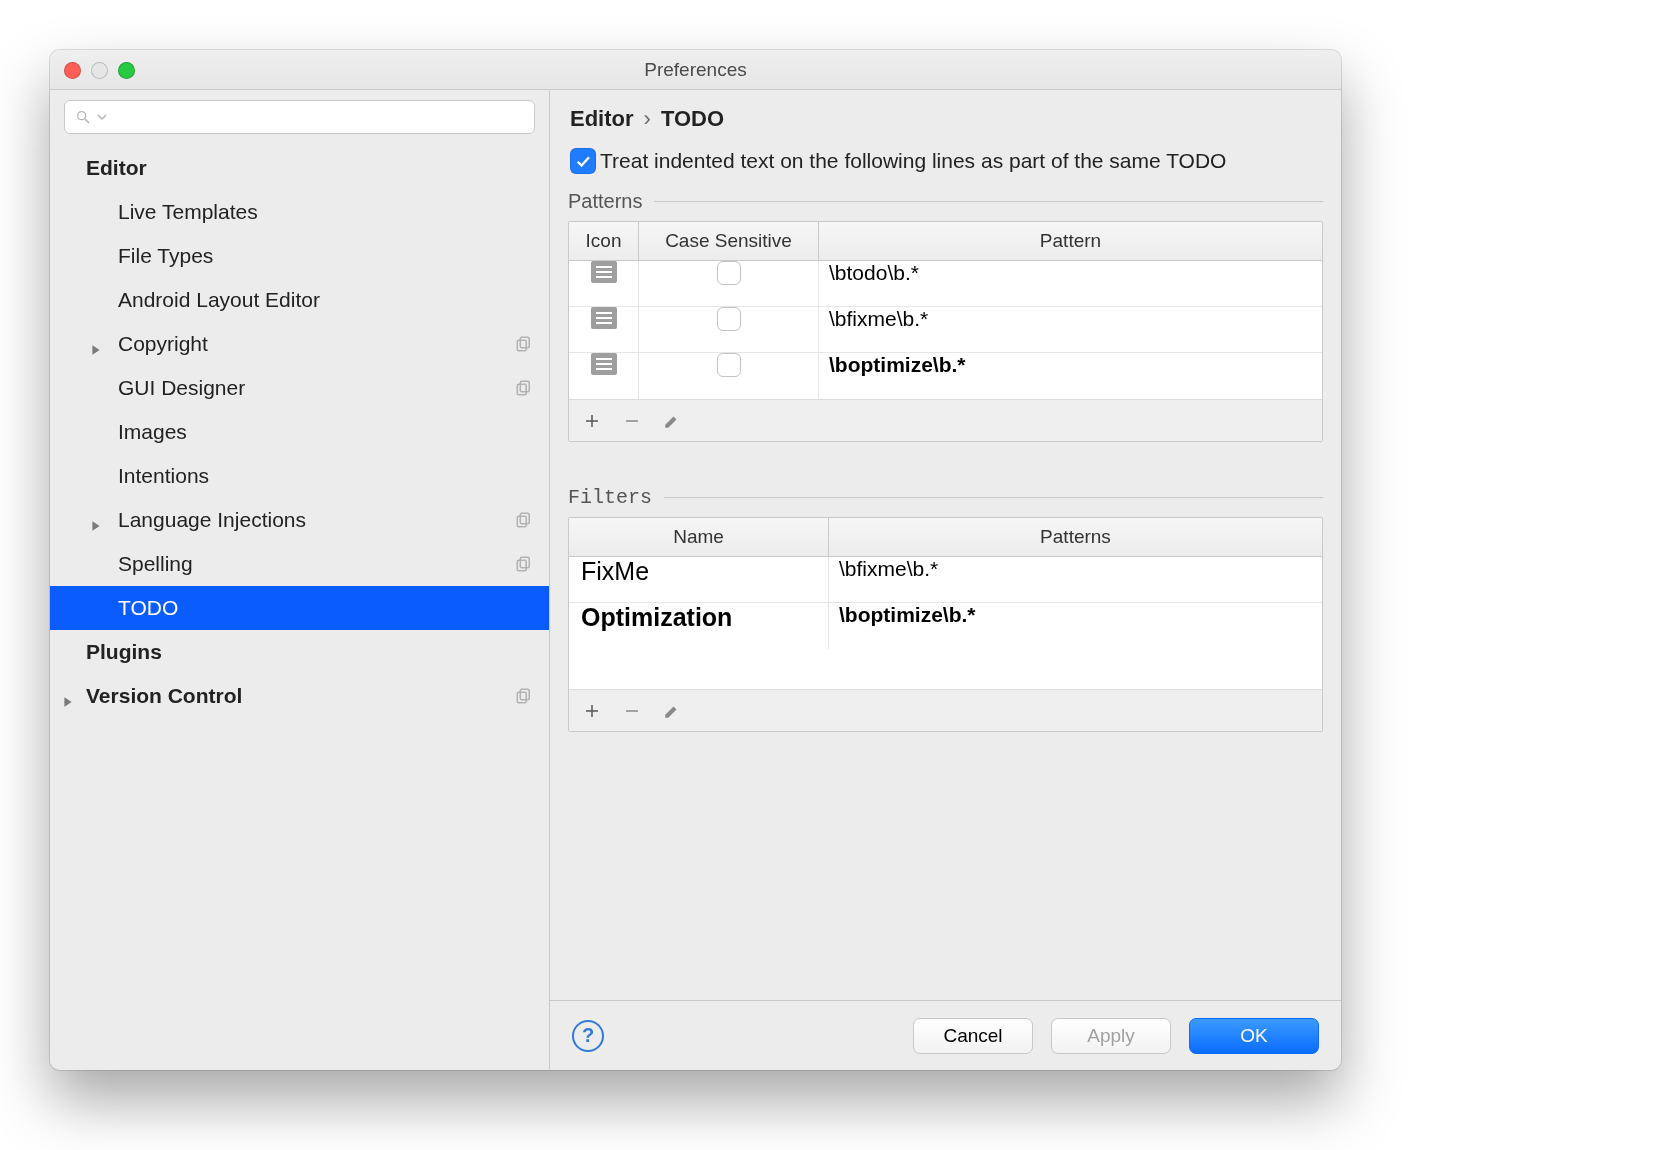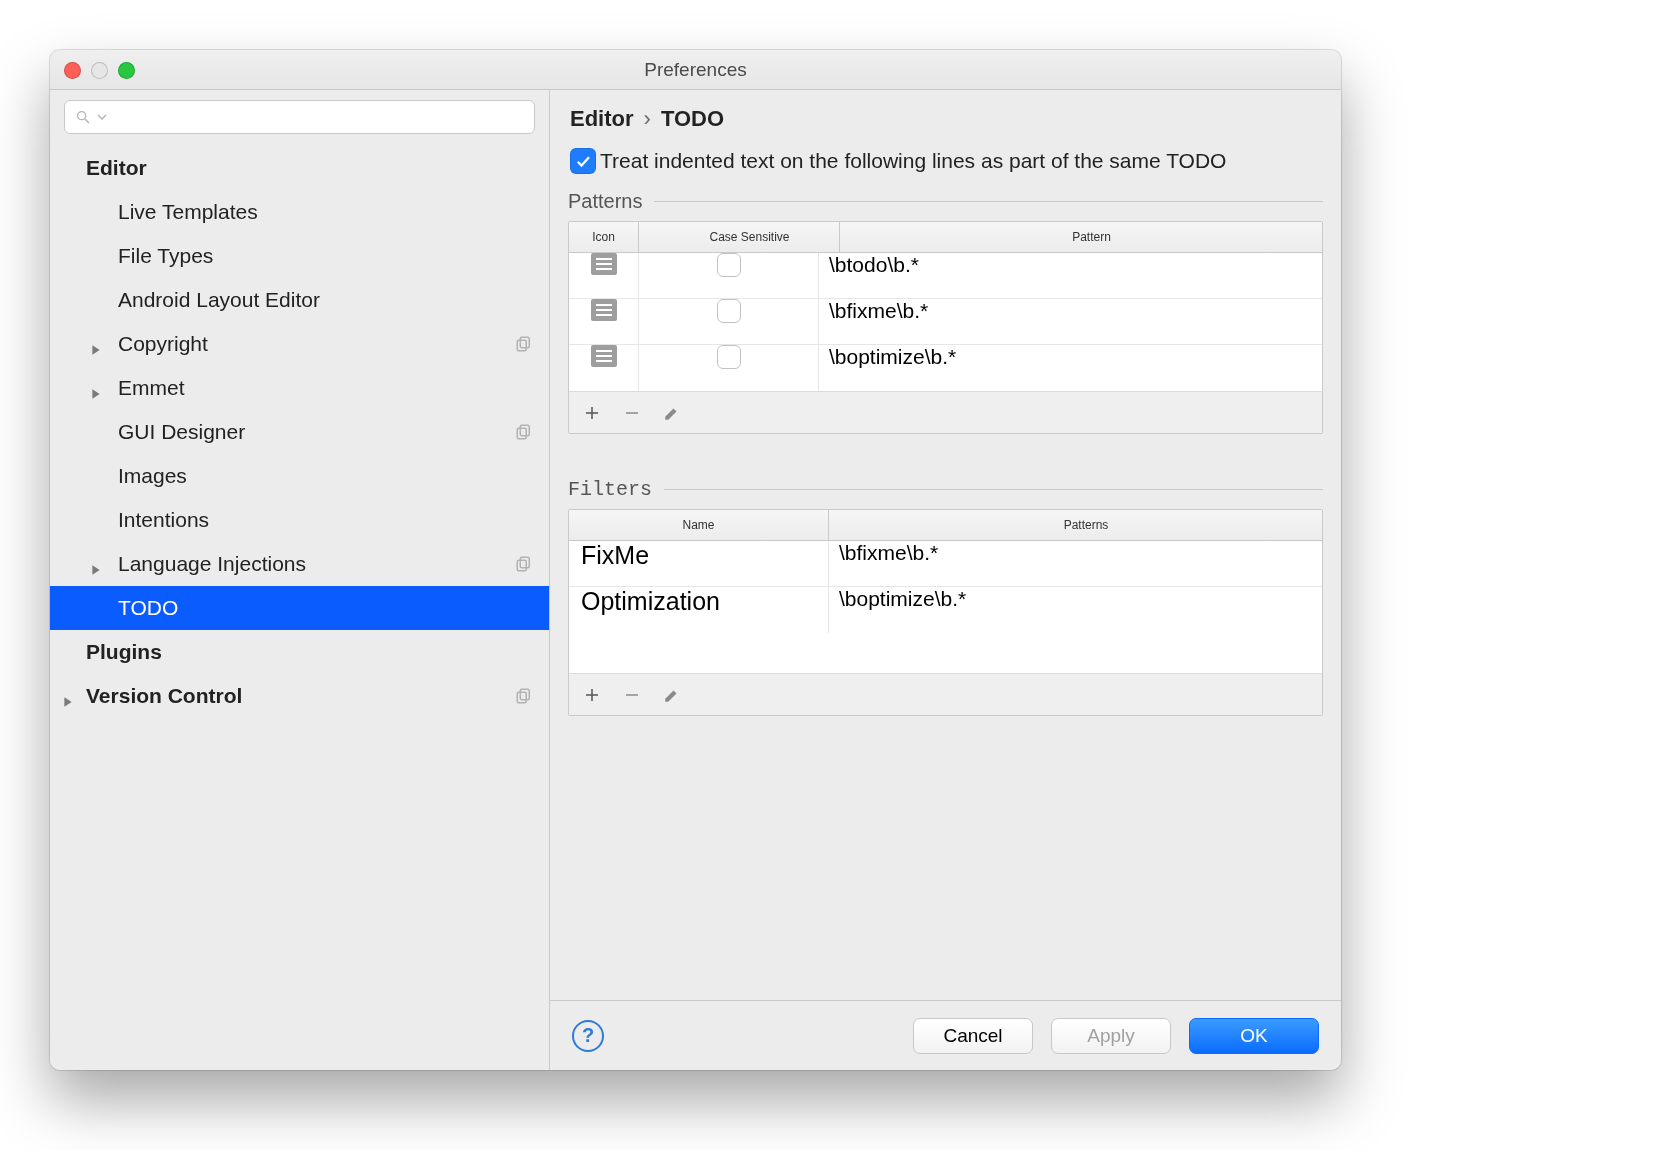--- a/index.html
+++ b/index.html
@@ -49,26 +49,26 @@
   .breadcrumb .sep { font-weight: 400; color:#6a6a6a; }
   .checkbox-row { display:flex; align-items:center; gap:4px; font-size: 21px; color:#222; padding: 4px 2px 2px 2px; }
   .checkbox {
     width: 26px; height:26px; border-radius:6px; background:#1f7cff; display:flex; align-items:center; justify-content:center;
     box-shadow: inset 0 0 0 1px rgba(0,0,0,.1);
   }
   .checkbox svg { width:18px; height:18px; stroke:#fff; stroke-width:3; fill:none; }
   .section-title { font-size: 20px; color:#555; display:flex; align-items:center; gap:12px; padding-top:6px; }
   .section-title .line { flex:1; height:1px; background:#c9c9c9; }
   .table-panel { border:1px solid #c9c9c9; border-radius:2px; background:#fff; overflow:hidden; display:flex; flex-direction:column; }
-  .thead { display:flex; background: linear-gradient(#f6f6f6,#ececec); border-bottom:1px solid #c9c9c9; font-size:12px; color:#333;gap:21px; }
+  .thead { display:flex; background: linear-gradient(#f6f6f6,#ececec); border-bottom:1px solid #c9c9c9; font-size:19px; color:#333; }
   .th { padding: 8px 10px; border-right:1px solid #c9c9c9; text-align:center; }
   .th:last-child { border-right:none; }
   .tbody { background:#fff; }
   .tr { display:flex; border-bottom:1px solid #e6e6e6; height:46px; align-items:center; }
-  .tr:last-child { border-bottom: none; }
+  .tr:last-child { border-bottom: none; font-weight: bold; }
   .td { padding: 0 10px; border-right:1px solid #e6e6e6; height:100%; display:flex; align-items:flex-start; justify-content:center; }
   .td:last-child { border-right:none; }
   .td.pattern { justify-content:flex-start; font-size:21px; }
   .td.name { justify-content:flex-start; font-size:25px; padding-left:12px; }
   .icon-chip { width:26px; height:22px; background:#9e9e9e; border-radius:2px; position:relative; }
   .icon-chip::before { content:""; position:absolute; left:5px; right:5px; top:5px; height:2px; background:#fff; box-shadow: 0 5px 0 #fff, 0 10px 0 #fff; }
   .mini-check { width:24px; height:24px; border:1px solid #c3c3c3; border-radius:6px; background:#fff; }
   .panel-tools { background:#efefef; border-top:1px solid #dcdcdc; height:42px; display:flex; align-items:center; gap:22px; padding:0 14px; }
   .tool { color:#8a8a8a; display:flex; align-items:center; }
   .tool svg { width:18px; height:18px; fill:#8a8a8a; }
@@ -135,45 +135,48 @@
                 </svg></span>
               <span class="label">Copyright</span>
               <span class="trailing">
                 <svg viewBox="0 0 24 24">
                   <rect x="7" y="3" width="12" height="14" rx="2" fill="none" stroke="#7a7a7a" stroke-width="2"></rect>
                   <rect x="3" y="7" width="12" height="14" rx="2" fill="none" stroke="#7a7a7a" stroke-width="2"></rect>
                 </svg>
               </span>
             </div>
             <div class="row l1">
-              <span class="arrow"><svg viewBox="0 0 10 10">
-                  <path d="M2 1 L8 5 L2 9 Z"></path>
-                </svg></span>
-              <span class="label">Emmet</span>
-            </div>
-            <div class="row l1">
               <span class="label">GUI Designer</span>
               <span class="trailing">
                 <svg viewBox="0 0 24 24">
                   <rect x="7" y="3" width="12" height="14" rx="2" fill="none" stroke="#7a7a7a" stroke-width="2"></rect>
                   <rect x="3" y="7" width="12" height="14" rx="2" fill="none" stroke="#7a7a7a" stroke-width="2"></rect>
                 </svg>
               </span>
             </div>
             <div class="row l1">
               <span class="label">Images</span>
             </div>
             <div class="row l1">
               <span class="label">Intentions</span>
             </div>
             <div class="row l1">
               <span class="arrow"><svg viewBox="0 0 10 10">
                   <path d="M2 1 L8 5 L2 9 Z"></path>
                 </svg></span>
               <span class="label">Language Injections</span>
+              <span class="trailing">
+                <svg viewBox="0 0 24 24">
+                  <rect x="7" y="3" width="12" height="14" rx="2" fill="none" stroke="#7a7a7a" stroke-width="2"></rect>
+                  <rect x="3" y="7" width="12" height="14" rx="2" fill="none" stroke="#7a7a7a" stroke-width="2"></rect>
+                </svg>
+              </span>
+            </div>
+            <div class="row l1">
+              <span class="label">Spelling</span>
               <span class="trailing">
                 <svg viewBox="0 0 24 24">
                   <rect x="7" y="3" width="12" height="14" rx="2" fill="none" stroke="#7a7a7a" stroke-width="2"></rect>
                   <rect x="3" y="7" width="12" height="14" rx="2" fill="none" stroke="#7a7a7a" stroke-width="2"></rect>
                 </svg>
               </span>
             </div>
             <div class="row l1 selected">
               <span class="label">TODO</span>
             </div>

